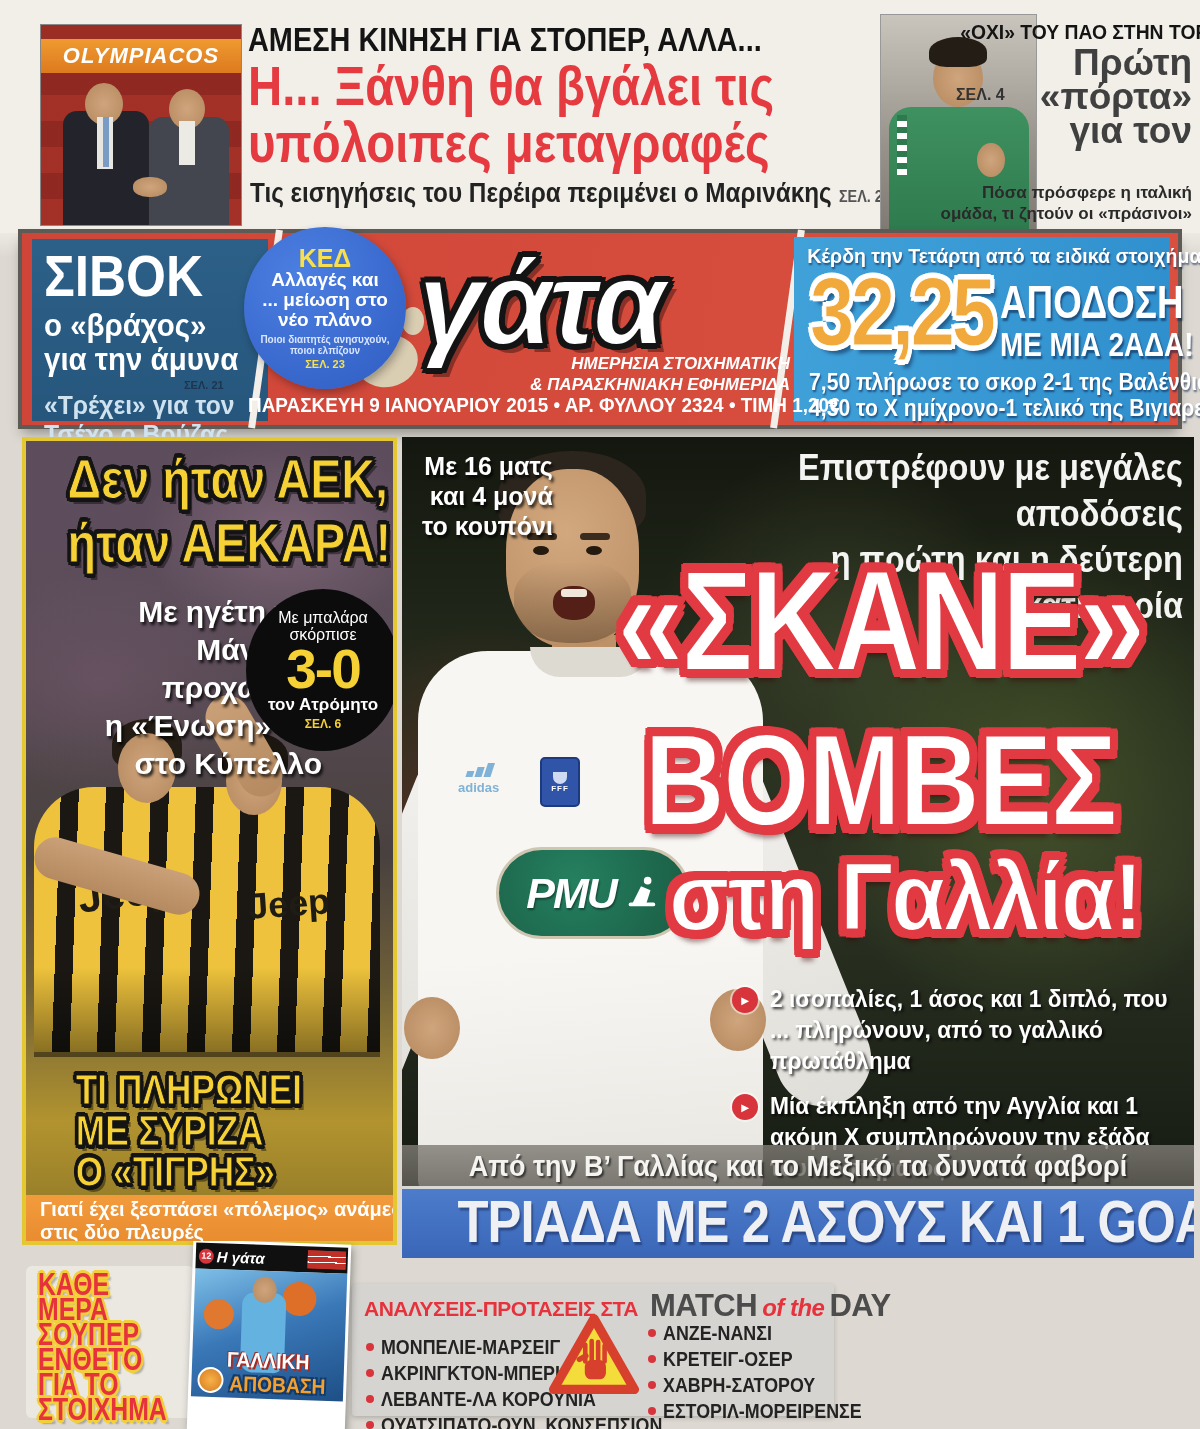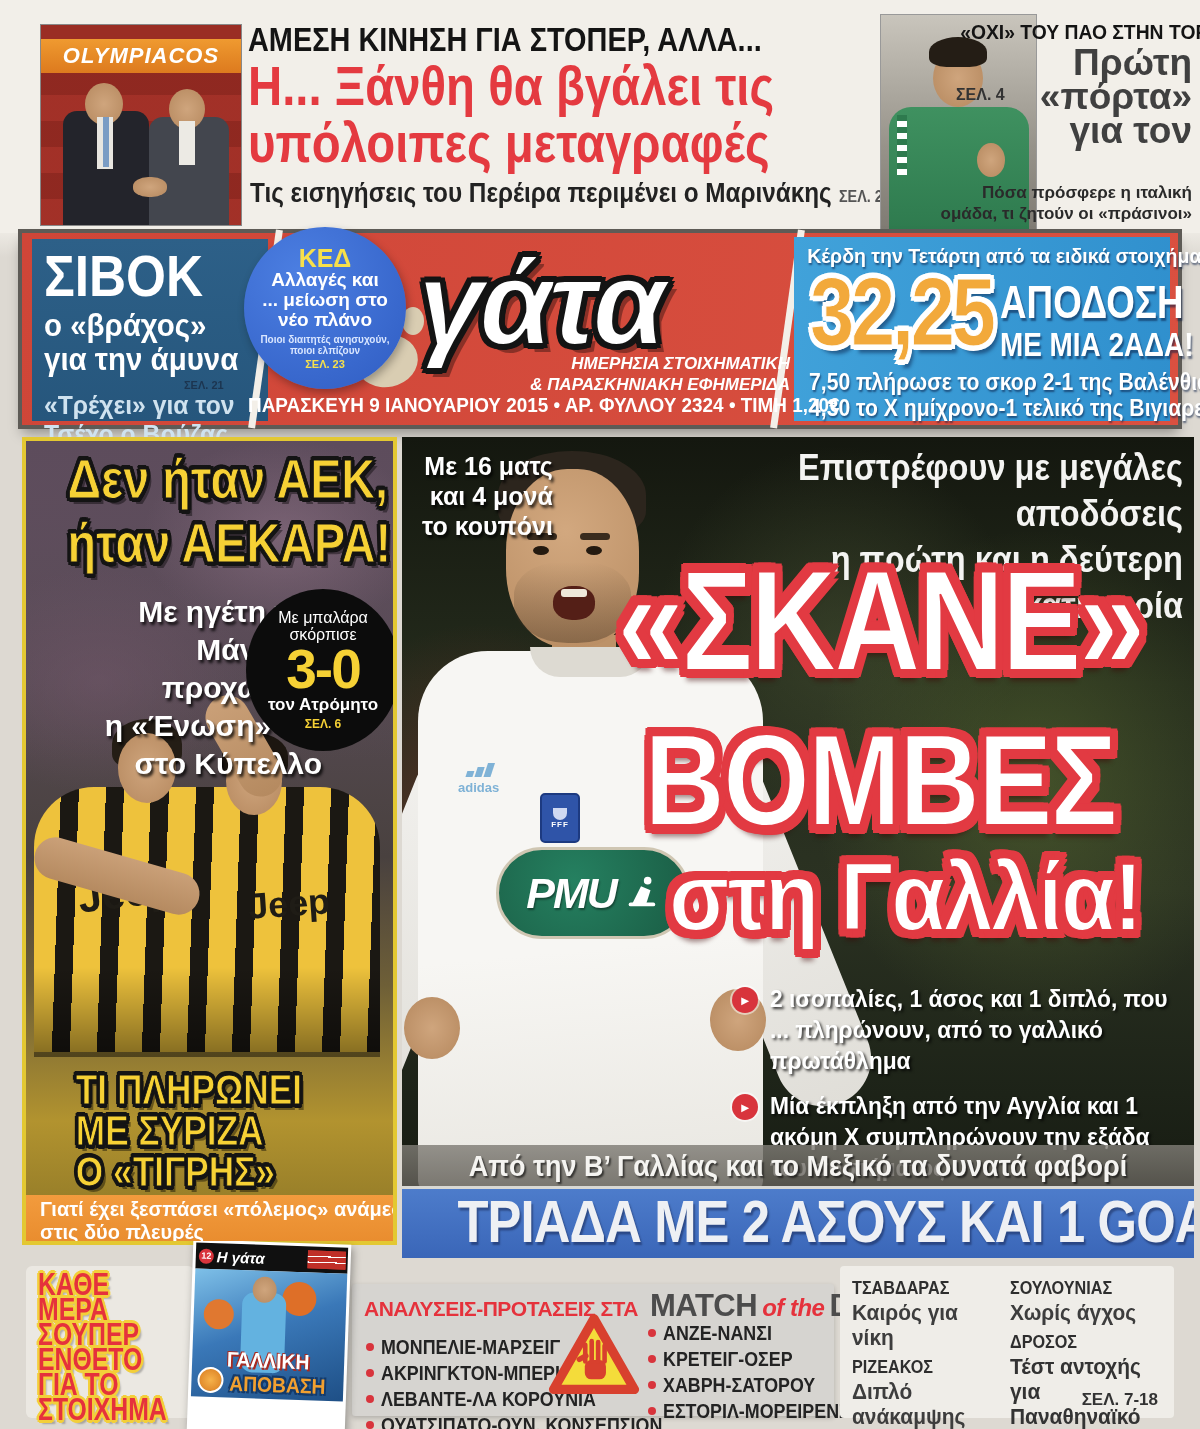--- a/index.html
+++ b/index.html
@@ -121,21 +121,21 @@
   .mp-torso{left:16px;top:214px;width:345px;height:540px;z-index:2;border-radius:70px 70px 10px 10px;
     background:linear-gradient(175deg,#f7f6f3 55%,#e8e6e0);}
   .mp-collar{position:absolute;left:112px;top:-4px;width:120px;height:30px;background:#dddad2;border-radius:0 0 40px 40px;}
   .mp-arm{position:absolute;width:96px;background:linear-gradient(#f3f2ef,#e0ded8);border-radius:48px;z-index:1;}
   .mp-fist{position:absolute;width:56px;height:62px;background:radial-gradient(#cfa57d,#b5885e);border-radius:50%;z-index:3;}
   .mp-pmu{position:absolute;left:78px;top:196px;width:188px;height:86px;border-radius:46px;z-index:3;
     background:radial-gradient(circle at 40% 35%,#258060,#1a5c44);border:3px solid #cfc6b2;
     display:flex;align-items:center;justify-content:center;gap:6px;}
   .mp-pmu span{color:#fff;font-size:43px;font-weight:bold;font-style:italic;letter-spacing:-2px;text-shadow:1px 2px 2px rgba(0,0,0,.4);}
   .mp-fff{position:absolute;left:122px;top:106px;width:36px;height:46px;background:#2f54a8;border:2px solid #1d3a80;border-radius:5px;z-index:3;
-    display:flex;flex-direction:column;align-items:center;justify-content:center;color:#fff;margin-top:36px;}
+    display:flex;flex-direction:column;align-items:center;justify-content:center;color:#fff;}
   .mp-fff .cup{width:14px;height:12px;background:#cfd9f2;border-radius:0 0 8px 8px;}
   .mp-fff .fff{font-size:8px;font-weight:bold;letter-spacing:1px;}
   .mp-adidas{position:absolute;left:40px;top:112px;z-index:3;color:#7fb2d6;font-size:13px;font-weight:bold;text-align:center;}
   .mp-om{position:absolute;left:240px;top:108px;z-index:3;color:#93c6e4;font-size:31px;font-weight:bold;font-style:italic;letter-spacing:-4px;}
   .note{left:20px;top:14px;font-size:25px;line-height:30px;font-weight:bold;color:#fff;z-index:6;}
   .main-kicker{left:233px;top:8px;width:548px;text-align:right;font-size:37px;line-height:46px;font-weight:bold;color:#f4f4f2;transform:scaleX(.88);transform-origin:right top;z-index:6;}
   .h1{left:168px;top:112px;width:620px;text-align:center;font-size:136px;line-height:136px;font-weight:bold;transform:scale(.88,1.05);transform-origin:center top;z-index:6;letter-spacing:-3px;}
   .h2{left:168px;top:278px;width:620px;text-align:center;font-size:124px;line-height:124px;font-weight:bold;transform:scale(.9,1.05);transform-origin:center top;z-index:6;letter-spacing:-2px;}
   .h3{left:218px;top:410px;width:570px;text-align:center;font-size:96px;line-height:100px;font-weight:bold;transform:scale(.92,1);transform-origin:center top;z-index:6;letter-spacing:-2px;}
   .bullets{left:330px;top:546px;width:458px;z-index:6;}
@@ -488,30 +488,14 @@
           <div class="md-dot"></div>
           <span>ΧΑΒΡΗ-ΣΑΤΟΡΟΥ</span>
         </div>
       <div class="md-item">
           <div class="md-dot"></div>
           <span>ΕΣΤΟΡΙΛ-ΜΟΡΕΙΡΕΝΣΕ</span>
         </div>
     </div>
   </div>
 
-  <div class="abs columnists">
-    <div class="colm" style="left:12px;width:150px;">
-      <div class="name">ΤΣΑΒΔΑΡΑΣ</div>
-      <div class="note">Καιρός για νίκη</div>
-      <div class="name">ΡΙΖΕΑΚΟΣ</div>
-      <div class="note">Διπλό ανάκαμψης</div>
-
-    </div>
-    <div class="colm" style="left:170px;width:156px;">
-      <div class="name">ΣΟΥΛΟΥΝΙΑΣ</div>
-      <div class="note">Χωρίς άγχος</div>
-      <div class="name">ΔΡΟΣΟΣ</div>
-      <div class="note bold">Τέστ αντοχής για Παναθηναϊκό</div>
-    </div>
-    <div class="col-pref">ΣΕΛ. 7-18</div>
-  </div>
 
 </div>
 
 </body></html>

